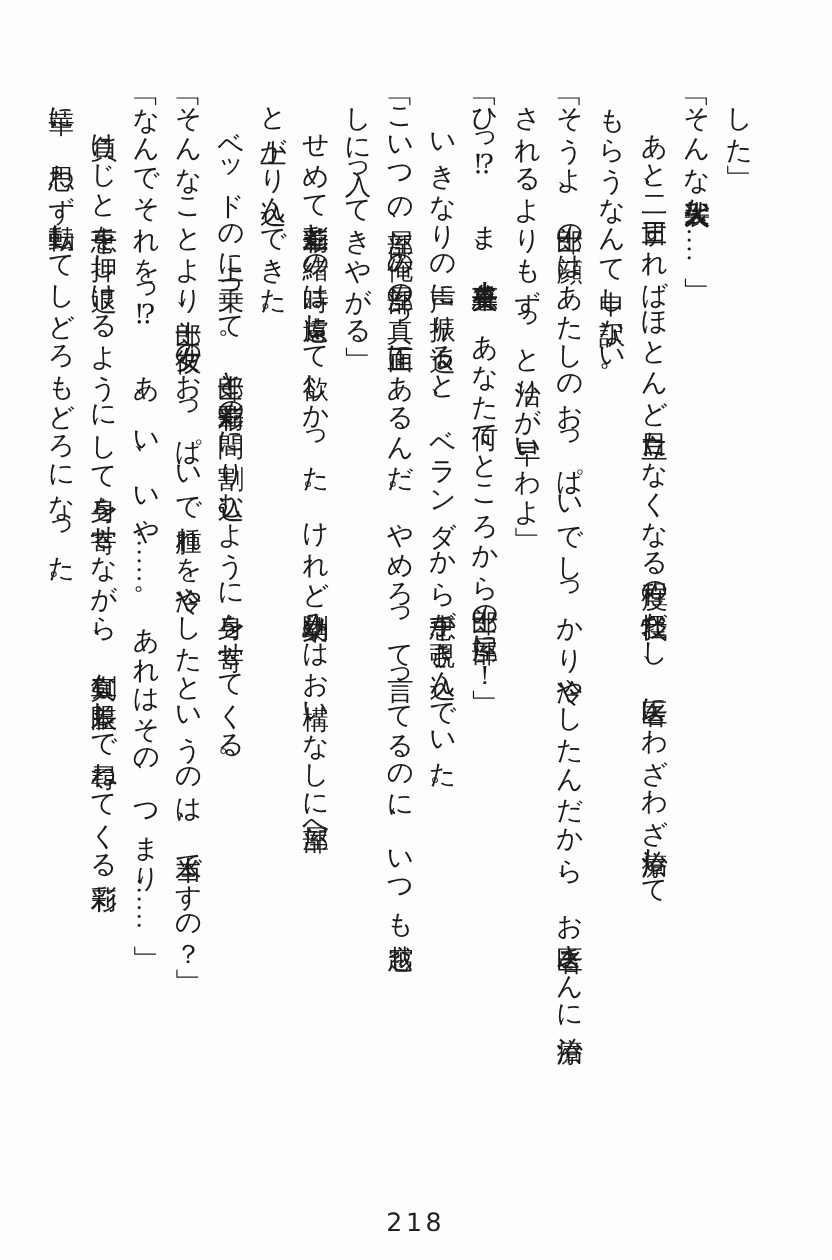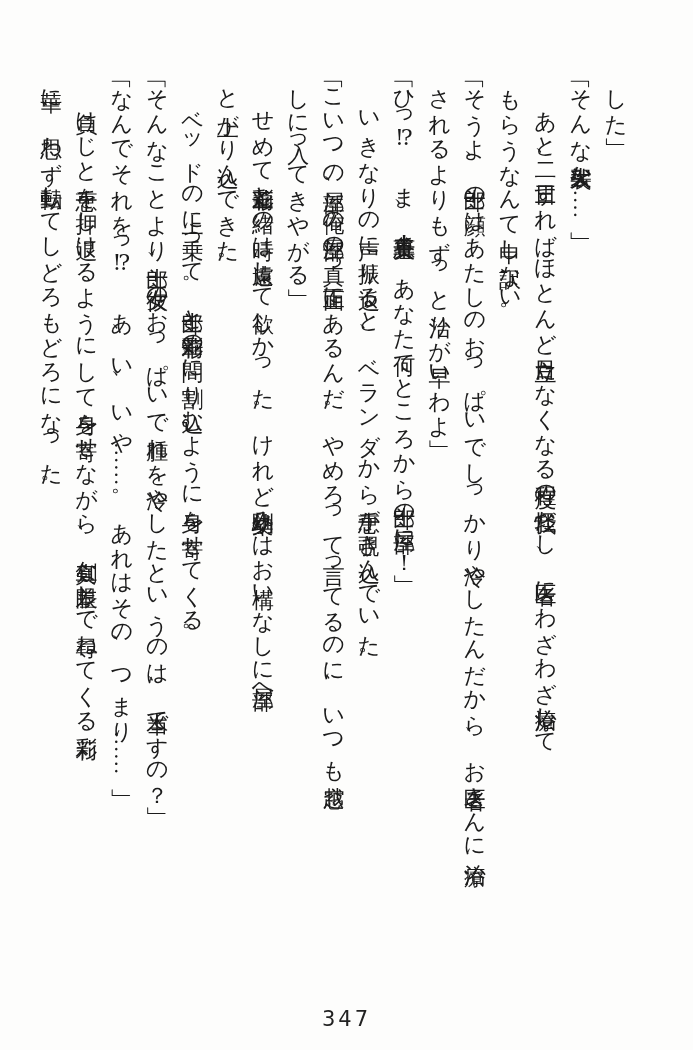--- a/index.html
+++ b/index.html
@@ -54,14 +54,14 @@
     <p class="line">「こいつの部屋、俺の部屋の真っ正面にあるんだ。やめろって言ってるのに、いつも窓越</p>
     <p class="line">しに入ってきやがる」</p>
     <p class="line">　せめて彩莉華と一緒の時は遠慮して欲しかった。けれど幼馴染みはお構いなしに部屋へ</p>
     <p class="line">と上がり込んできた。</p>
     <p class="line">　ベッドの上に乗って。士郎と彩莉華の間に割り込むように身を寄せてくる。</p>
     <p class="line">「そんなことより士郎、彼女のおっぱいで腫れを冷やしたというのは、本当ですの？」</p>
     <p class="line">「なんでそれをっ⁉　あ、い、いや……。あれはその、つまり……」</p>
     <p class="line">　負けじと千恵を押し退けるようにして身を寄せながら、真剣な眼差しで尋ねてくる彩莉</p>
     <p class="line">華に、思わず動転してしどろもどろになった。</p>
   </div>
-  <div class="page-number">347</div>
+  <div class="page-number">218</div>
 </div>
 
 </body></html>

